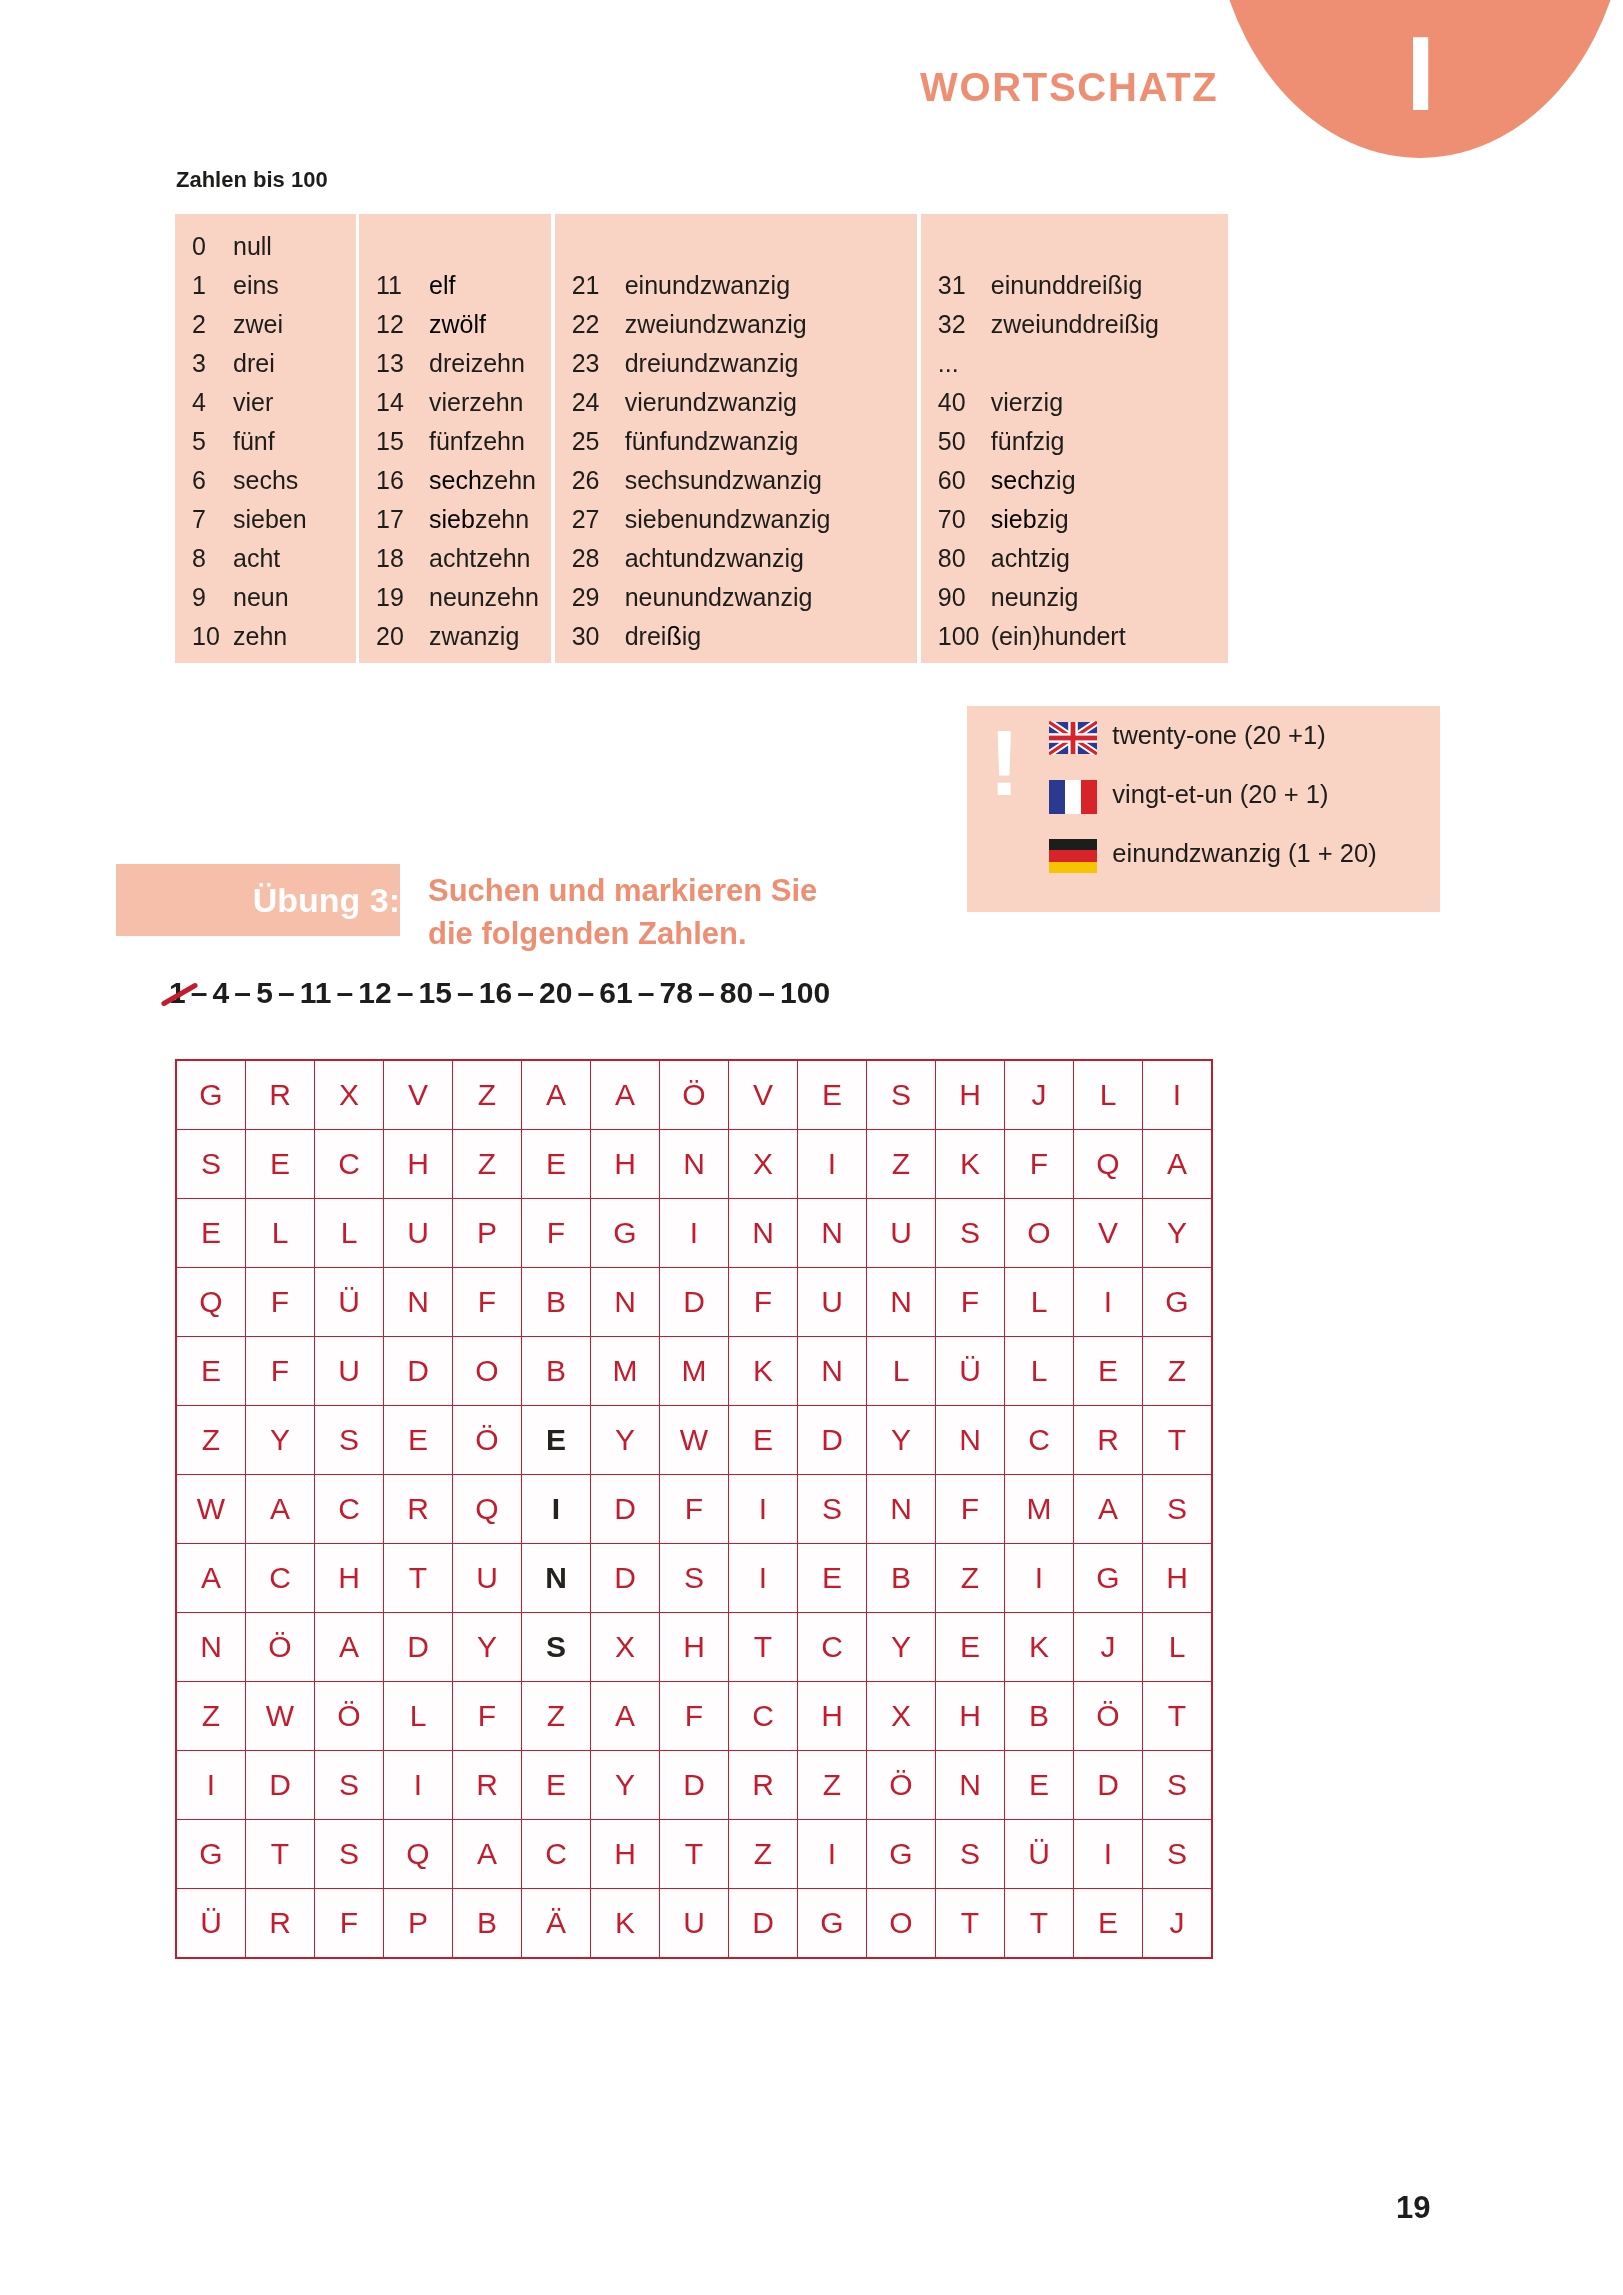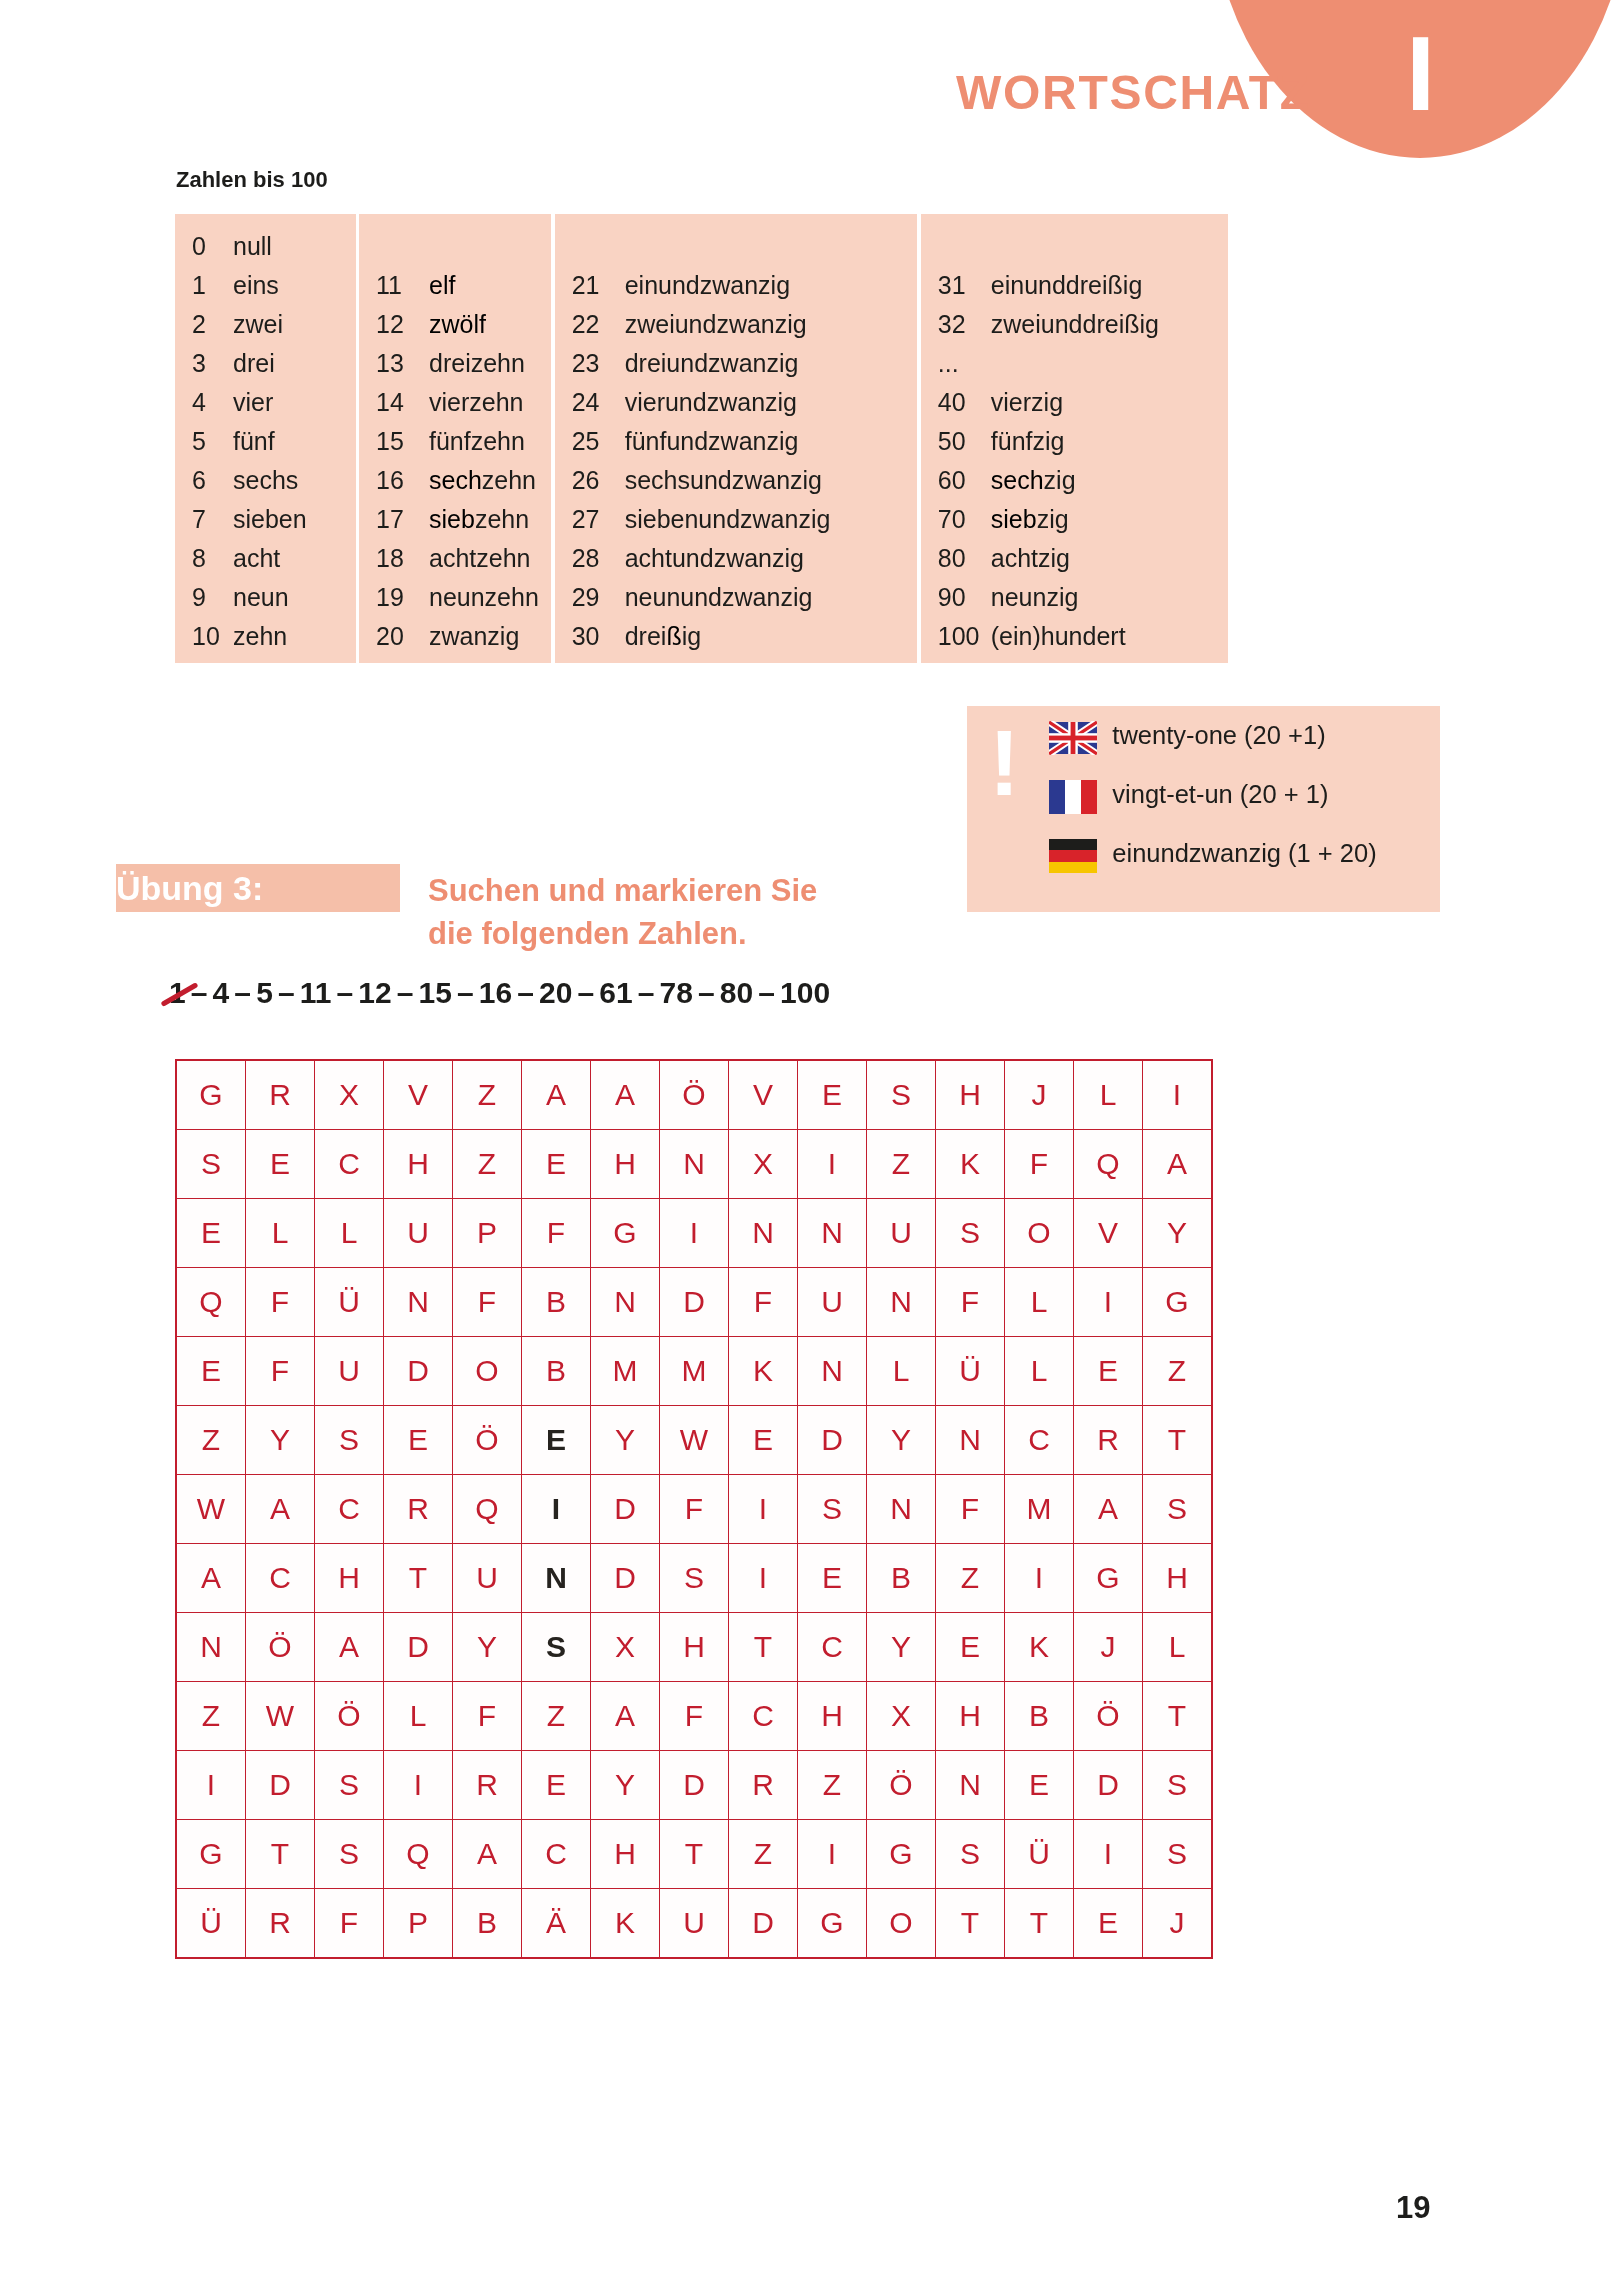--- a/index.html
+++ b/index.html
@@ -3,21 +3,21 @@
 <meta charset="utf-8">
 <style>
   html,body{margin:0;padding:0;}
   body{width:1623px;height:2295px;background:#ffffff;font-family:"Liberation Sans",sans-serif;position:relative;overflow:hidden;color:#1d1d1b;}
   .page{position:absolute;left:0;top:0;width:1623px;height:2295px;}
 
   
   .chapter-blob{position:absolute;left:1211px;top:-378px;width:418px;height:536px;background:#ee8e72;border-radius:50%;}
   .chapter-badge-letter{position:absolute;left:1399px;top:18.7px;width:43px;text-align:center;font-size:105px;font-weight:bold;color:#ffffff;line-height:1.05;}
 
-  .header-title{position:absolute;left:956px;top:65px;font-size:48px;font-weight:bold;letter-spacing:1.7px;color:#ee8e72;}
+  .header-title{position:absolute;left:920px;top:65px;font-size:40px;font-weight:bold;letter-spacing:1.7px;color:#ee8e72;}
 
   .table-heading{position:absolute;left:176px;top:167px;font-size:22px;font-weight:bold;color:#1d1d1b;}
 
   
   .num-table{position:absolute;left:175px;top:214px;width:1053px;height:449px;display:flex;}
   .num-col{background:#f9d3c3;box-sizing:border-box;padding:12.8px 0 0 17px;}
   .num-col.c0{width:185px;margin-right:3.4px;}
   .num-col.c1{width:197px;margin-right:3.4px;}
   .num-col.c2{width:372px;margin-right:3.4px;}
   .num-col.c3{width:315px;}
@@ -31,21 +31,21 @@
   .note-exclaim{position:absolute;left:22px;top:6.8px;font-size:92px;font-weight:bold;color:#ffffff;line-height:1.1;}
   .note-rows{position:absolute;left:82px;top:15.3px;}
   .note-row{display:flex;align-items:flex-start;height:59px;}
   .flag{width:48px;height:34px;margin-right:15.3px;flex:none;}
   .flag svg{display:block;width:48px;height:34px;}
   .flag-fr{background:linear-gradient(to right,#2b3990 0 33.4%,#ffffff 33.4% 66.6%,#d8232a 66.6% 100%);}
   .flag-de{background:linear-gradient(to bottom,#1d1d1b 0 33.4%,#d8232a 33.4% 66.6%,#f7c500 66.6% 100%);}
   .note-text{font-size:25.5px;color:#1d1d1b;}
 
   
-  .uebung-box{position:absolute;left:116px;top:864px;width:284px;height:48px;background:#f5bfa9;display:flex;align-items:center;justify-content:flex-start;}
+  .uebung-box{position:absolute;left:116px;top:864px;width:284px;height:72px;background:#f5bfa9;display:flex;align-items:center;justify-content:flex-end;}
   .uebung-label{font-size:34px;font-weight:bold;color:#ffffff;}
   .instructions{position:absolute;left:428px;top:869px;font-size:31px;font-weight:bold;color:#ee8e72;line-height:43px;}
 
   .search-numbers{position:absolute;left:169px;top:976px;font-size:30px;font-weight:bold;color:#1d1d1b;white-space:nowrap;}
   .search-numbers .sep{padding:0 5.1px;}
   .crossed{position:relative;display:inline-block;}
   .crossed::after{content:"";position:absolute;left:-10.2px;top:46%;width:41px;height:5.1px;background:#c21d2e;border-radius:2.6px;transform:rotate(-30deg);}
 
   
   .word-grid{position:absolute;left:175px;top:1059px;border-collapse:collapse;}

